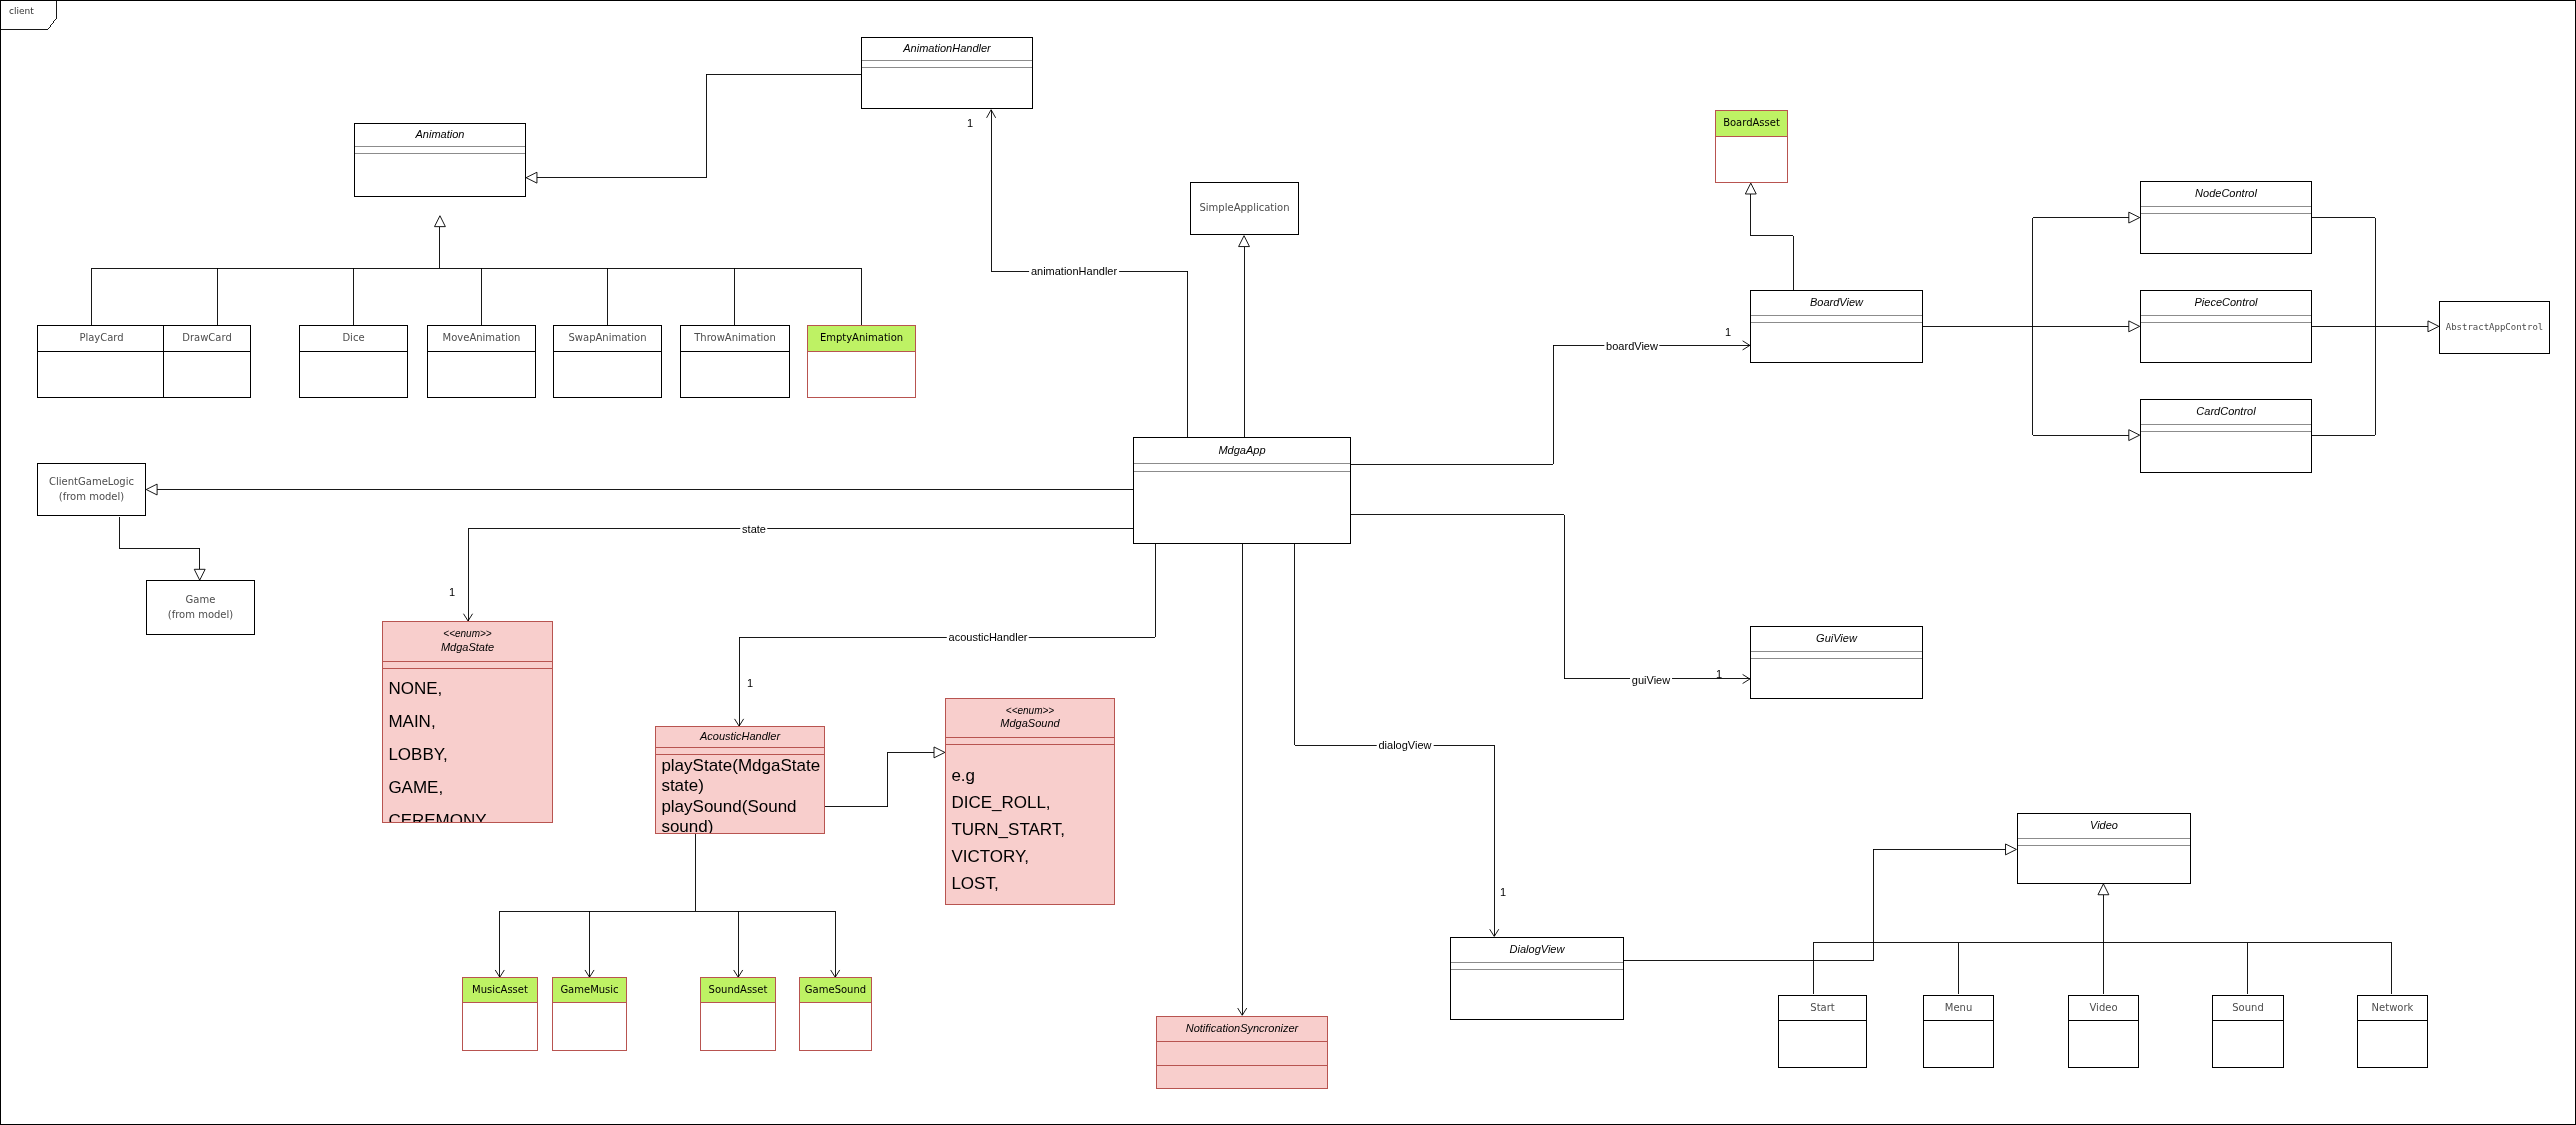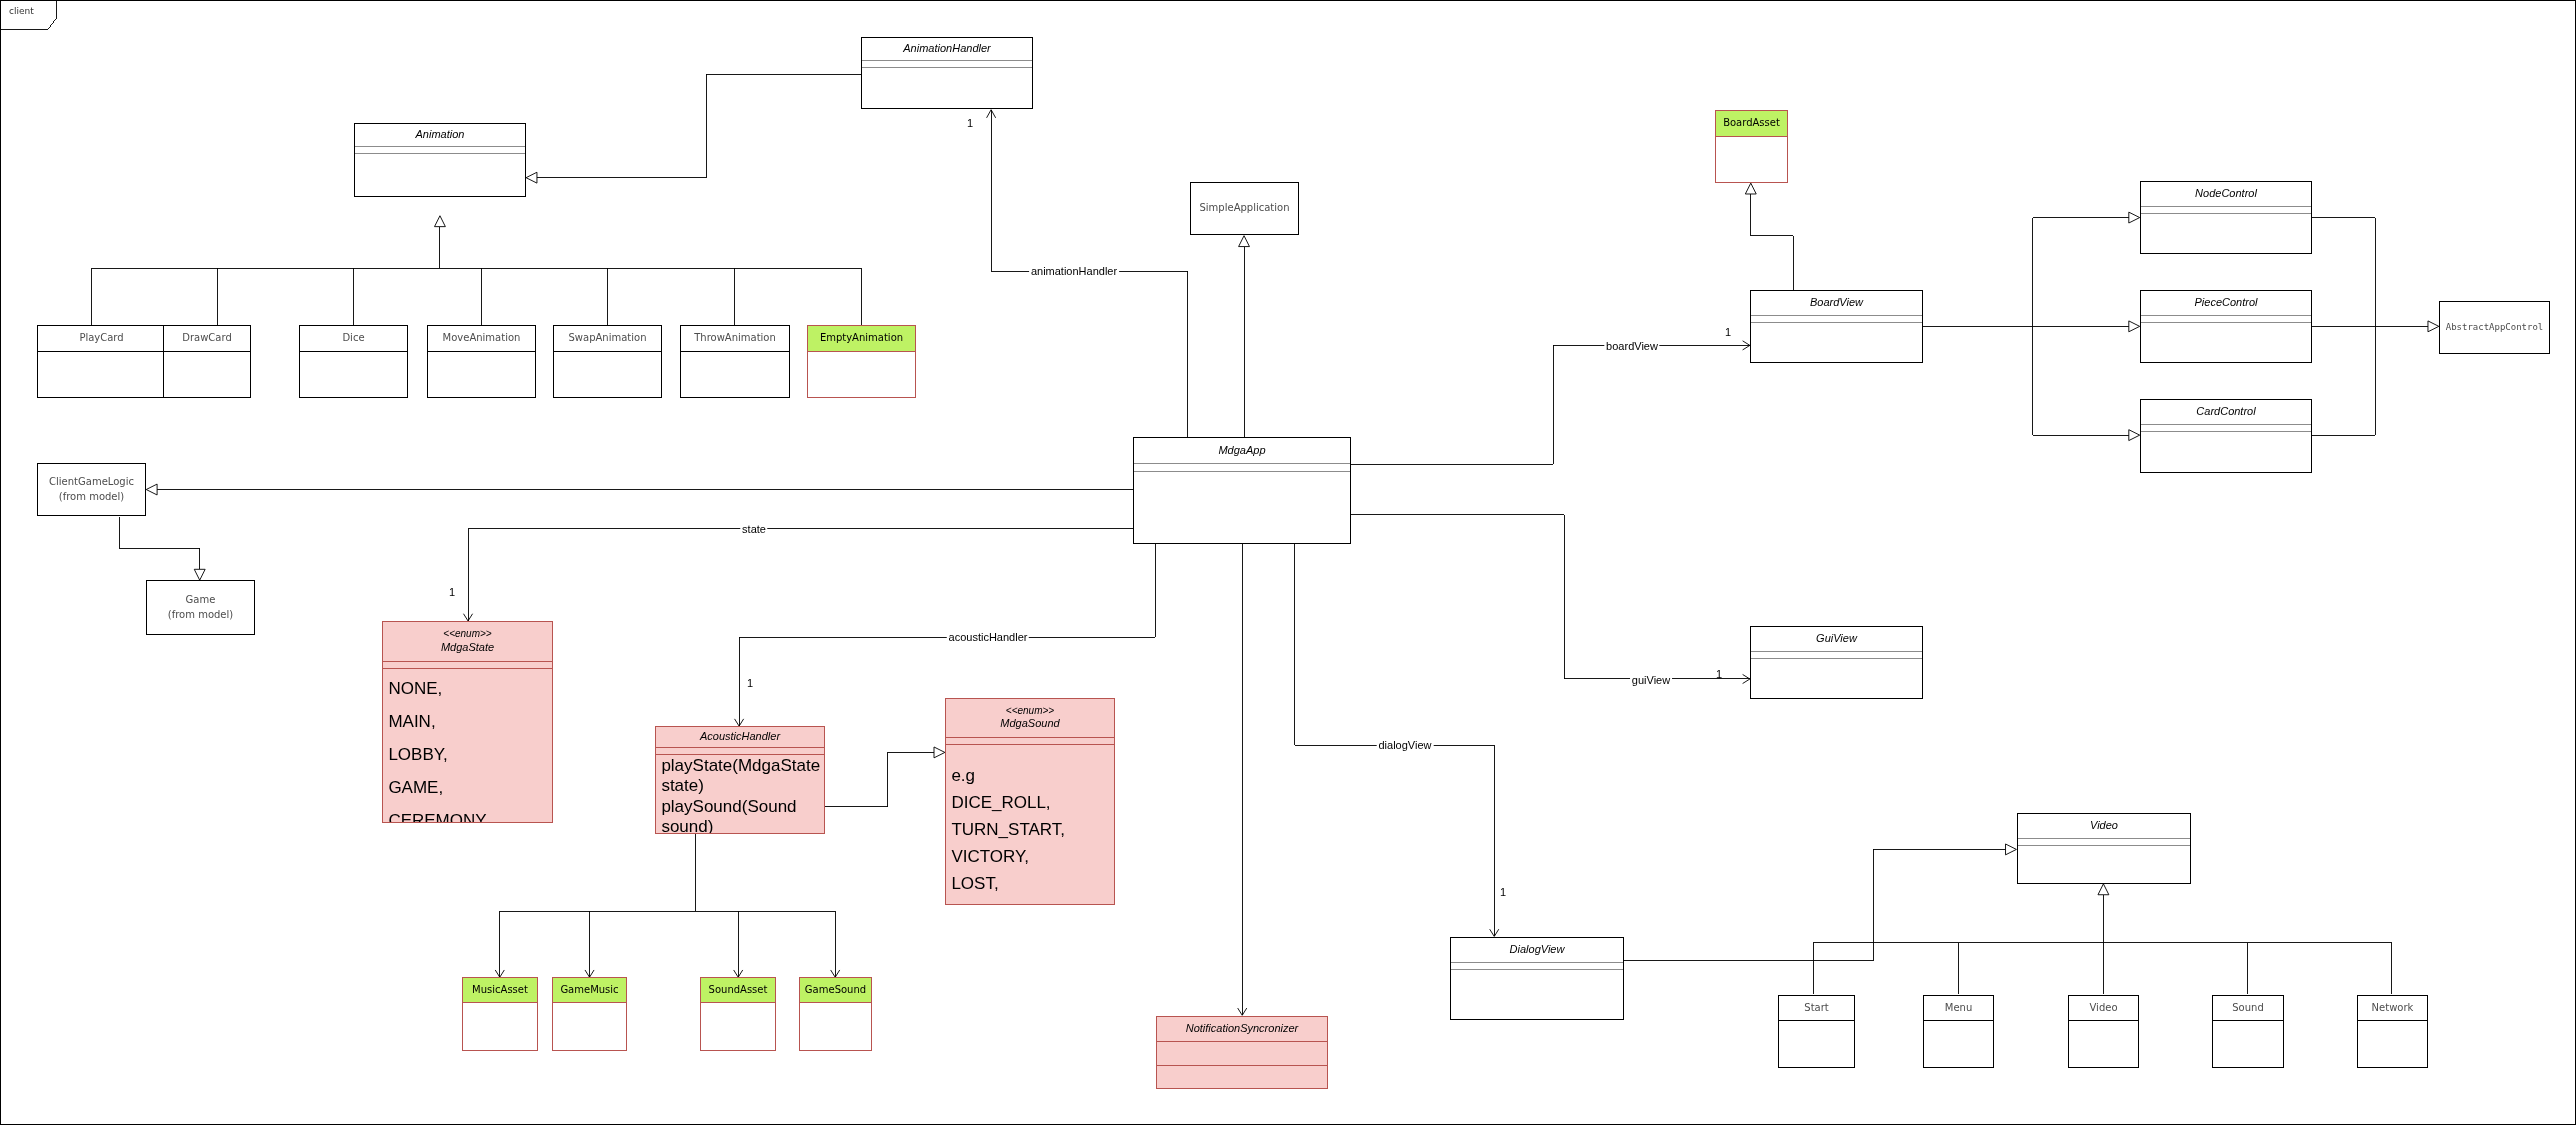--- a/index.html
+++ b/index.html
@@ -304,21 +304,21 @@
   <div class="ttl">GameSound</div>
   <div class="bdy"></div>
 </div>
 
 <div class="box c3 pink italic t26 midtall" style="left:1156px;top:1016px;width:172px;height:73px">
   <div class="ttl">NotificationSyncronizer</div>
   <div class="mid"></div>
     <div class="bdy"></div>
 </div>
 
-<div class="box c2 gray t26" style="left:1778px;top:995px;width:77px;height:73px">
+<div class="box c2 gray t26" style="left:1778px;top:995px;width:89px;height:73px">
   <div class="ttl">Start</div>
   <div class="bdy"></div>
 </div>
 <div class="box c2 gray t26" style="left:1923px;top:995px;width:71px;height:73px">
   <div class="ttl">Menu</div>
   <div class="bdy"></div>
 </div>
 <div class="box c2 gray t26" style="left:2068px;top:995px;width:71px;height:73px">
   <div class="ttl">Video</div>
   <div class="bdy"></div>

